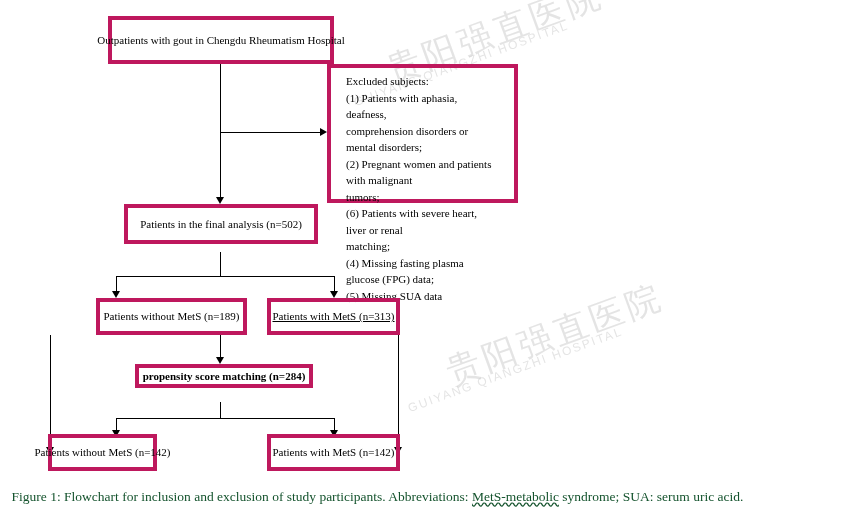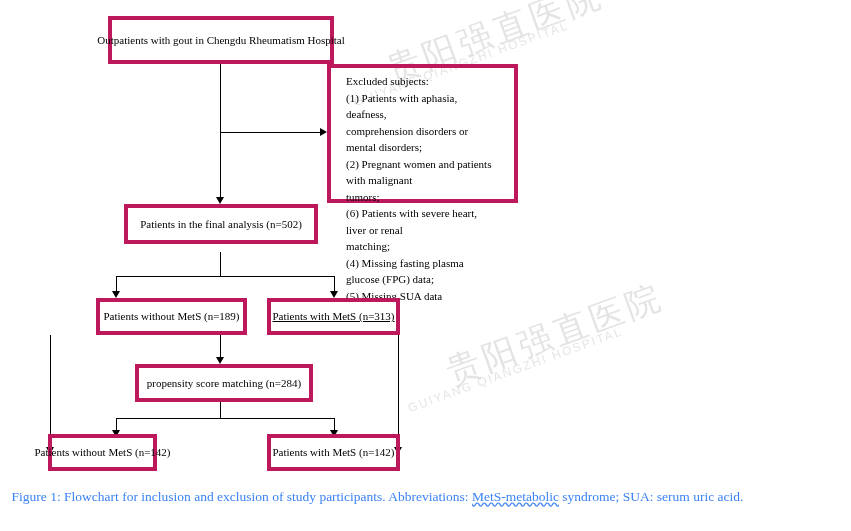--- a/index.html
+++ b/index.html
@@ -68,21 +68,21 @@
     border-bottom: 4px solid transparent;
     border-left: 7px solid #000000;
   }
   .caption {
     position: absolute;
     left: 0;
     top: 489px;
     width: 755px;
     text-align: center;
     font-size: 13.5px;
-    color: #3b82f6;
+    color: #14532d;
   }
   .caption .uw {
     text-decoration: underline;
     text-decoration-style: wavy;
   }
   
   .watermark {
     position: absolute;
     pointer-events: none;
     color: #cfcfcf;
@@ -147,21 +147,21 @@
   <div class="box center" style="left:267px; top:298px; width:133px; height:37px;text-decoration:underline;">
     <span class="line">Patients with MetS (n=313)</span>
   </div>
 
   <div class="line-v" style="left:50px; top:335px; height:119px;"></div>
   <div class="line-v" style="left:398px; top:335px; height:119px;"></div>
 
   <div class="line-v" style="left:220px; top:335px; height:24px;"></div>
   <div class="arrow-down" style="left:216px; top:357px;"></div>
 
-  <div class="box center" style="left:135px; top:364px; width:178px; height:38px;">
+  <div class="box center" style="left:135px; top:364px; width:178px; height:24px;font-weight:bold;">
     <span class="line">propensity score matching (n=284)</span>
   </div>
 
   <div class="line-v" style="left:220px; top:402px; height:16px;"></div>
   <div class="line-h" style="left:116px; top:418px; width:219px;"></div>
   <div class="line-v" style="left:116px; top:418px; height:14px;"></div>
   <div class="arrow-down" style="left:112px; top:430px;"></div>
   <div class="line-v" style="left:334px; top:418px; height:14px;"></div>
   <div class="arrow-down" style="left:330px; top:430px;"></div>
 

